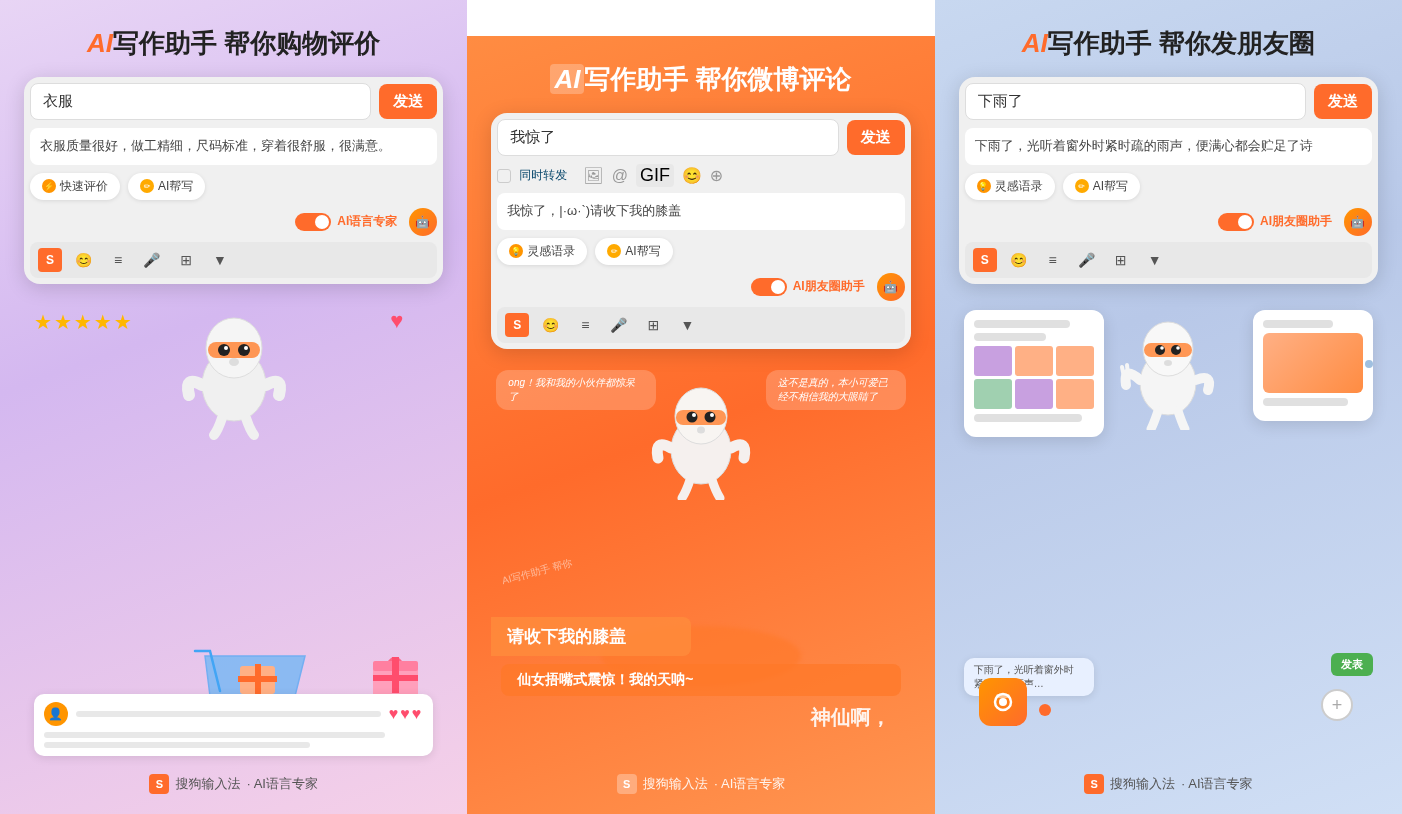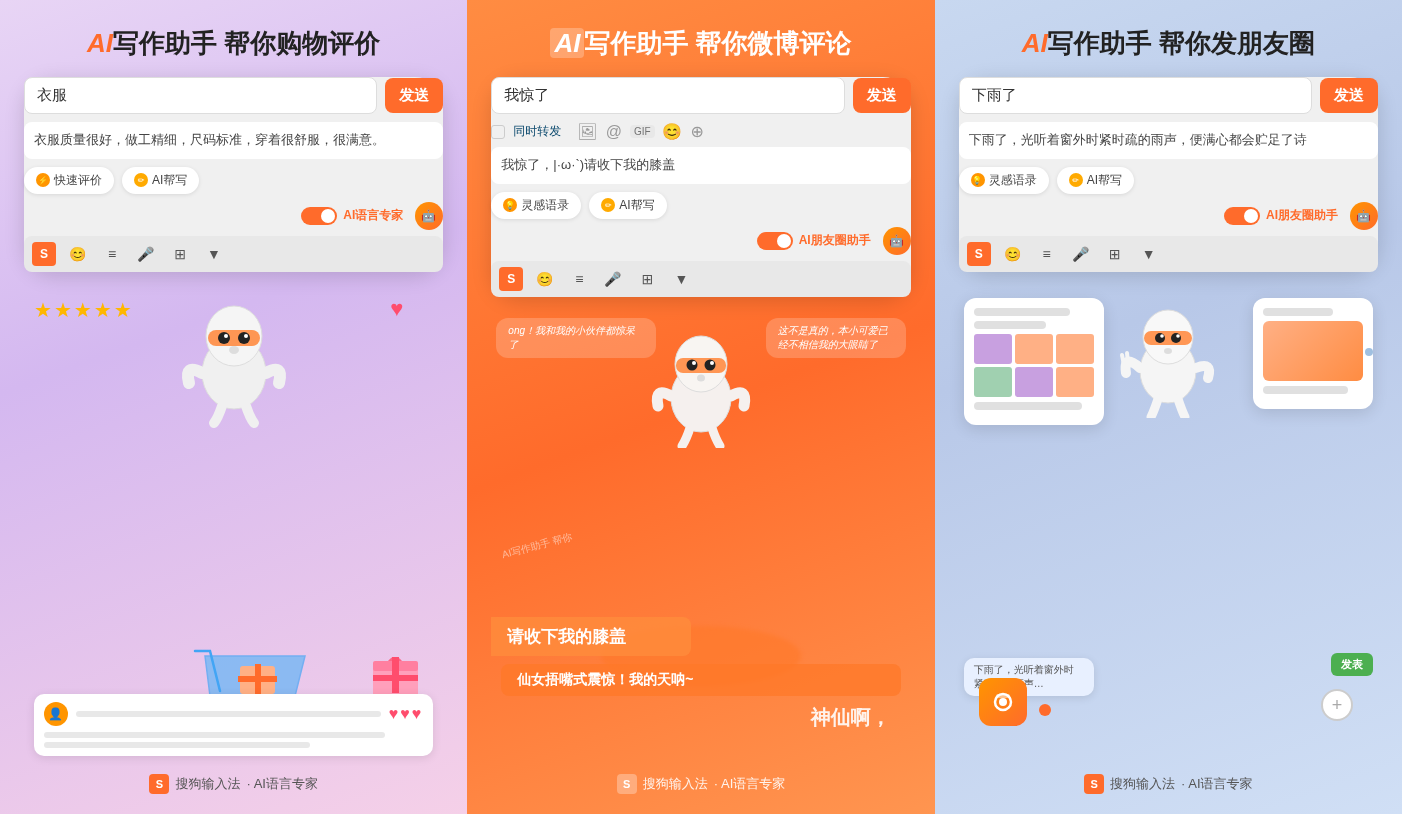--- a/index.html
+++ b/index.html
@@ -20,20 +20,21 @@
       position: relative;
       overflow: hidden;
     }
 
     .panel-1 {
       background: linear-gradient(160deg, #e8d5f5 0%, #d4b8f0 40%, #f5d0e8 100%);
     }
 
     .panel-2 {
       background: linear-gradient(160deg, #ff8c42 0%, #ff6b2b 50%, #ff9550 100%);
+      margin-top: 36px;
     }
 
     .panel-3 {
       background: linear-gradient(160deg, #c8d8f0 0%, #b8c8e8 40%, #d0dff5 100%);
     }
 
     
     .panel-title {
       font-size: 26px;
       font-weight: 800;
@@ -58,22 +59,22 @@
       color: #fff;
       background: rgba(255,255,255,0.3);
       border-radius: 4px;
       padding: 0 3px;
     }
 
     
     .keyboard-mock {
       width: 100%;
       background: #f0f0f0;
-      border-radius: 28px;
-      padding: 0;
+      border-radius: 16px;
+      padding: 6px;
       box-shadow: 0 4px 20px rgba(0,0,0,0.15);
       margin-bottom: 16px;
       flex-shrink: 0;
     }
 
     .input-row {
       display: flex;
       align-items: center;
       gap: 8px;
       margin-bottom: 8px;
@@ -499,21 +500,21 @@
     <div class="input-row">
       <div class="input-field">我惊了</div>
       <button class="send-btn">发送</button>
     </div>
 
     <div class="weibo-row">
       <div class="weibo-check"></div>
       <span style="font-size:12px;color:#0c4a6e;">同时转发</span>
       <span style="font-size:16px;color:#999;margin-left:8px;">🖼</span>
       <span style="font-size:16px;color:#999;">@</span>
-      <span style="font-size:10px;color:#737373;background:#e8e8e8;border-radius:4px;padding:1px 4px;">GIF</span>
+      <span style="font-size:18px;color:#000000;background:#e8e8e8;border-radius:4px;padding:1px 4px;">GIF</span>
       <span style="font-size:16px;color:#999;">😊</span>
       <span style="font-size:16px;color:#999;">⊕</span>
     </div>
     <div class="output-text">我惊了，|·ω·`)请收下我的膝盖</div>
     <div class="quick-btns">
       <div class="quick-btn">
         <span class="icon-dot">💡</span>
         <span>灵感语录</span>
       </div>
       <div class="quick-btn">

